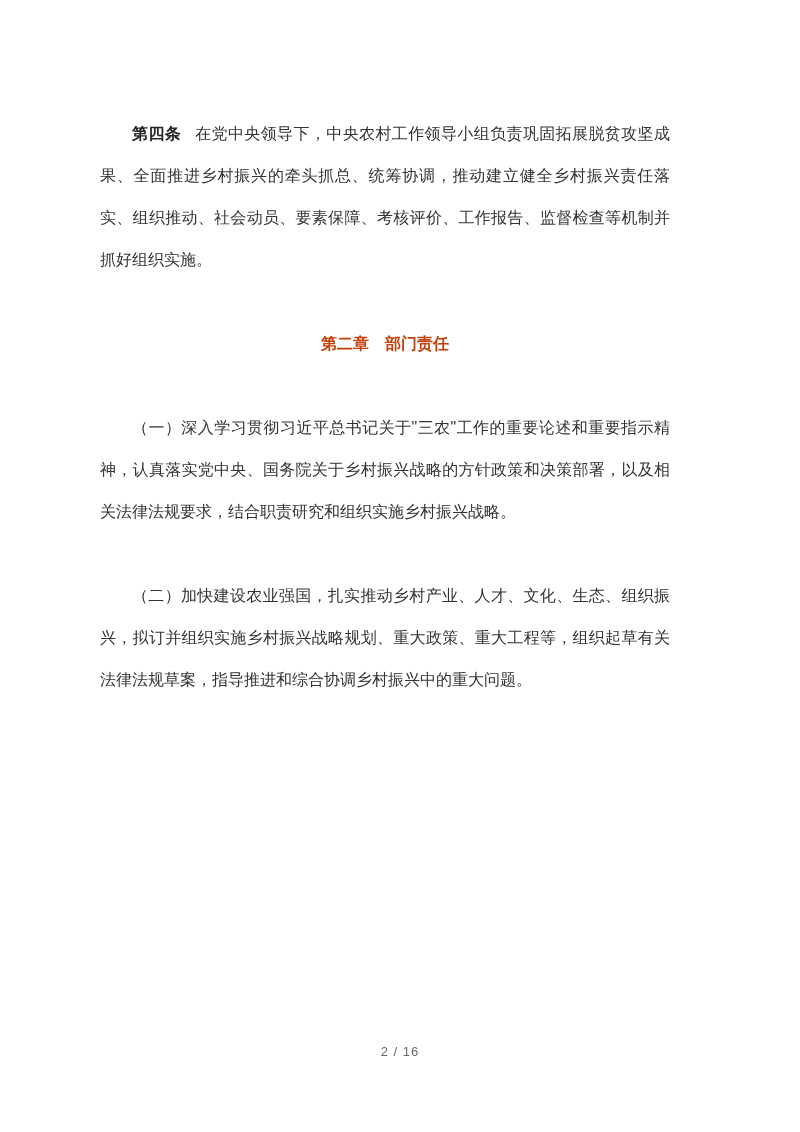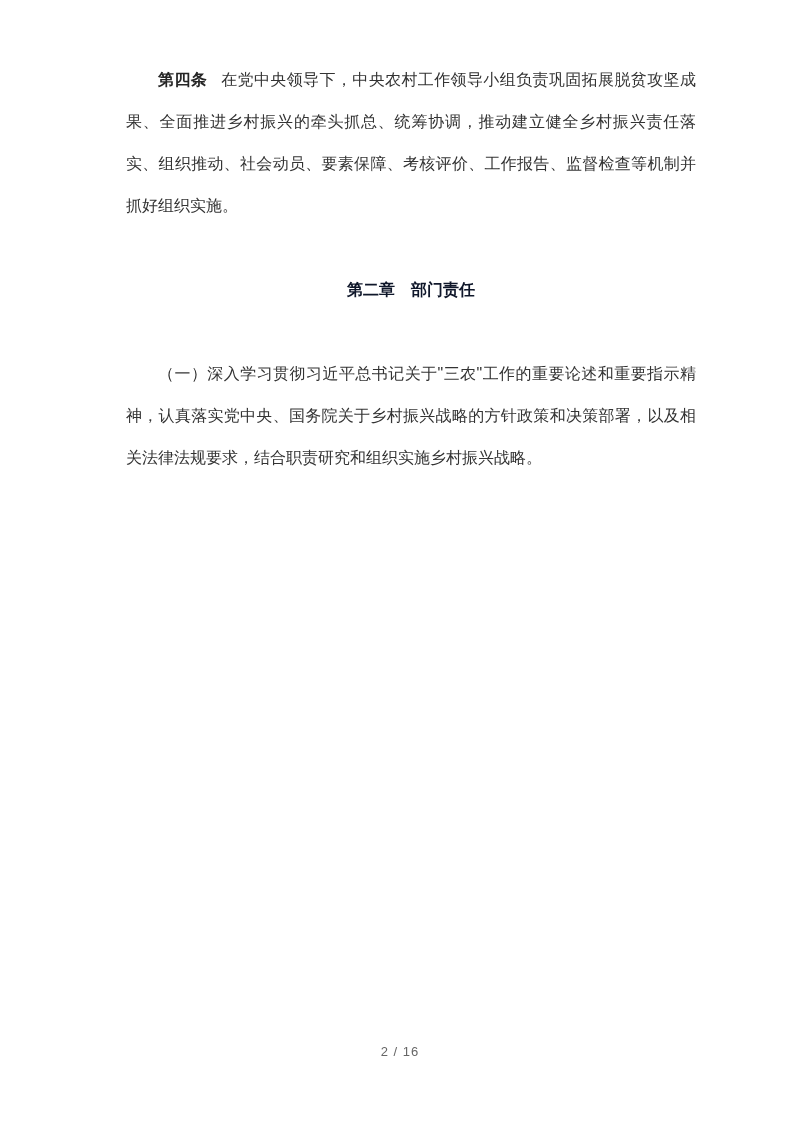--- a/index.html
+++ b/index.html
@@ -15,23 +15,23 @@
     font-family: "Liberation Sans", "DejaVu Sans", sans-serif;
   }
   .doc-page {
     position: absolute;
     inset: 0;
     background: #ffffff;
   }
   .doc-body {
     position: absolute;
     top: 0;
-    left: 126px;
+    left: 100px;
     width: 570px;
-    padding-top: 59px;
+    padding-top: 113px;
     color: #333333;
     font-size: 16px;
     line-height: 42px;
   }
   .para {
     margin: 42px 0 0 0;
     text-align: justify;
     text-justify: inter-ideograph;
     text-indent: 2em;
   }
@@ -40,21 +40,21 @@
   }
   .article-label {
     font-weight: 700;
     color: #262626;
     margin-right: 14px;
   }
   .chapter {
     margin: 42px 0 0 0;
     font-size: 16px;
     font-weight: 700;
-    color: #0f172a;
+    color: #c2410c;
     text-align: center;
     text-indent: 0;
     line-height: 42px;
   }
   .doc-footer {
     position: absolute;
     top: 1042px;
     left: 0;
     width: 800px;
     text-align: center;
@@ -73,20 +73,21 @@
 
   <main class="doc-body">
 
     <p class="para first"><span class="article-label">第四条</span><span>在党中央领导下，中央农村工作领导小组负责巩固拓展脱贫攻坚成果、全面推进乡村振兴的牵头抓总、统筹协调，推动建立健全乡村振兴责任落实、组织推动、社会动员、要素保障、考核评价、工作报告、监督检查等机制并抓好组织实施。</span></p>
 
     <h2 class="chapter">第二章　部门责任</h2>
 
 
     <p class="para">（一）深入学习贯彻习近平总书记关于"三农"工作的重要论述和重要指示精神，认真落实党中央、国务院关于乡村振兴战略的方针政策和决策部署，以及相关法律法规要求，结合职责研究和组织实施乡村振兴战略。</p>
 
+    <p class="para">（二）加快建设农业强国，扎实推动乡村产业、人才、文化、生态、组织振兴，拟订并组织实施乡村振兴战略规划、重大政策、重大工程等，组织起草有关法律法规草案，指导推进和综合协调乡村振兴中的重大问题。</p>
 
 
   </main>
 
   <footer class="doc-footer">
     <span class="page-num">2 / 16</span>
   </footer>
 
 </div>
 

